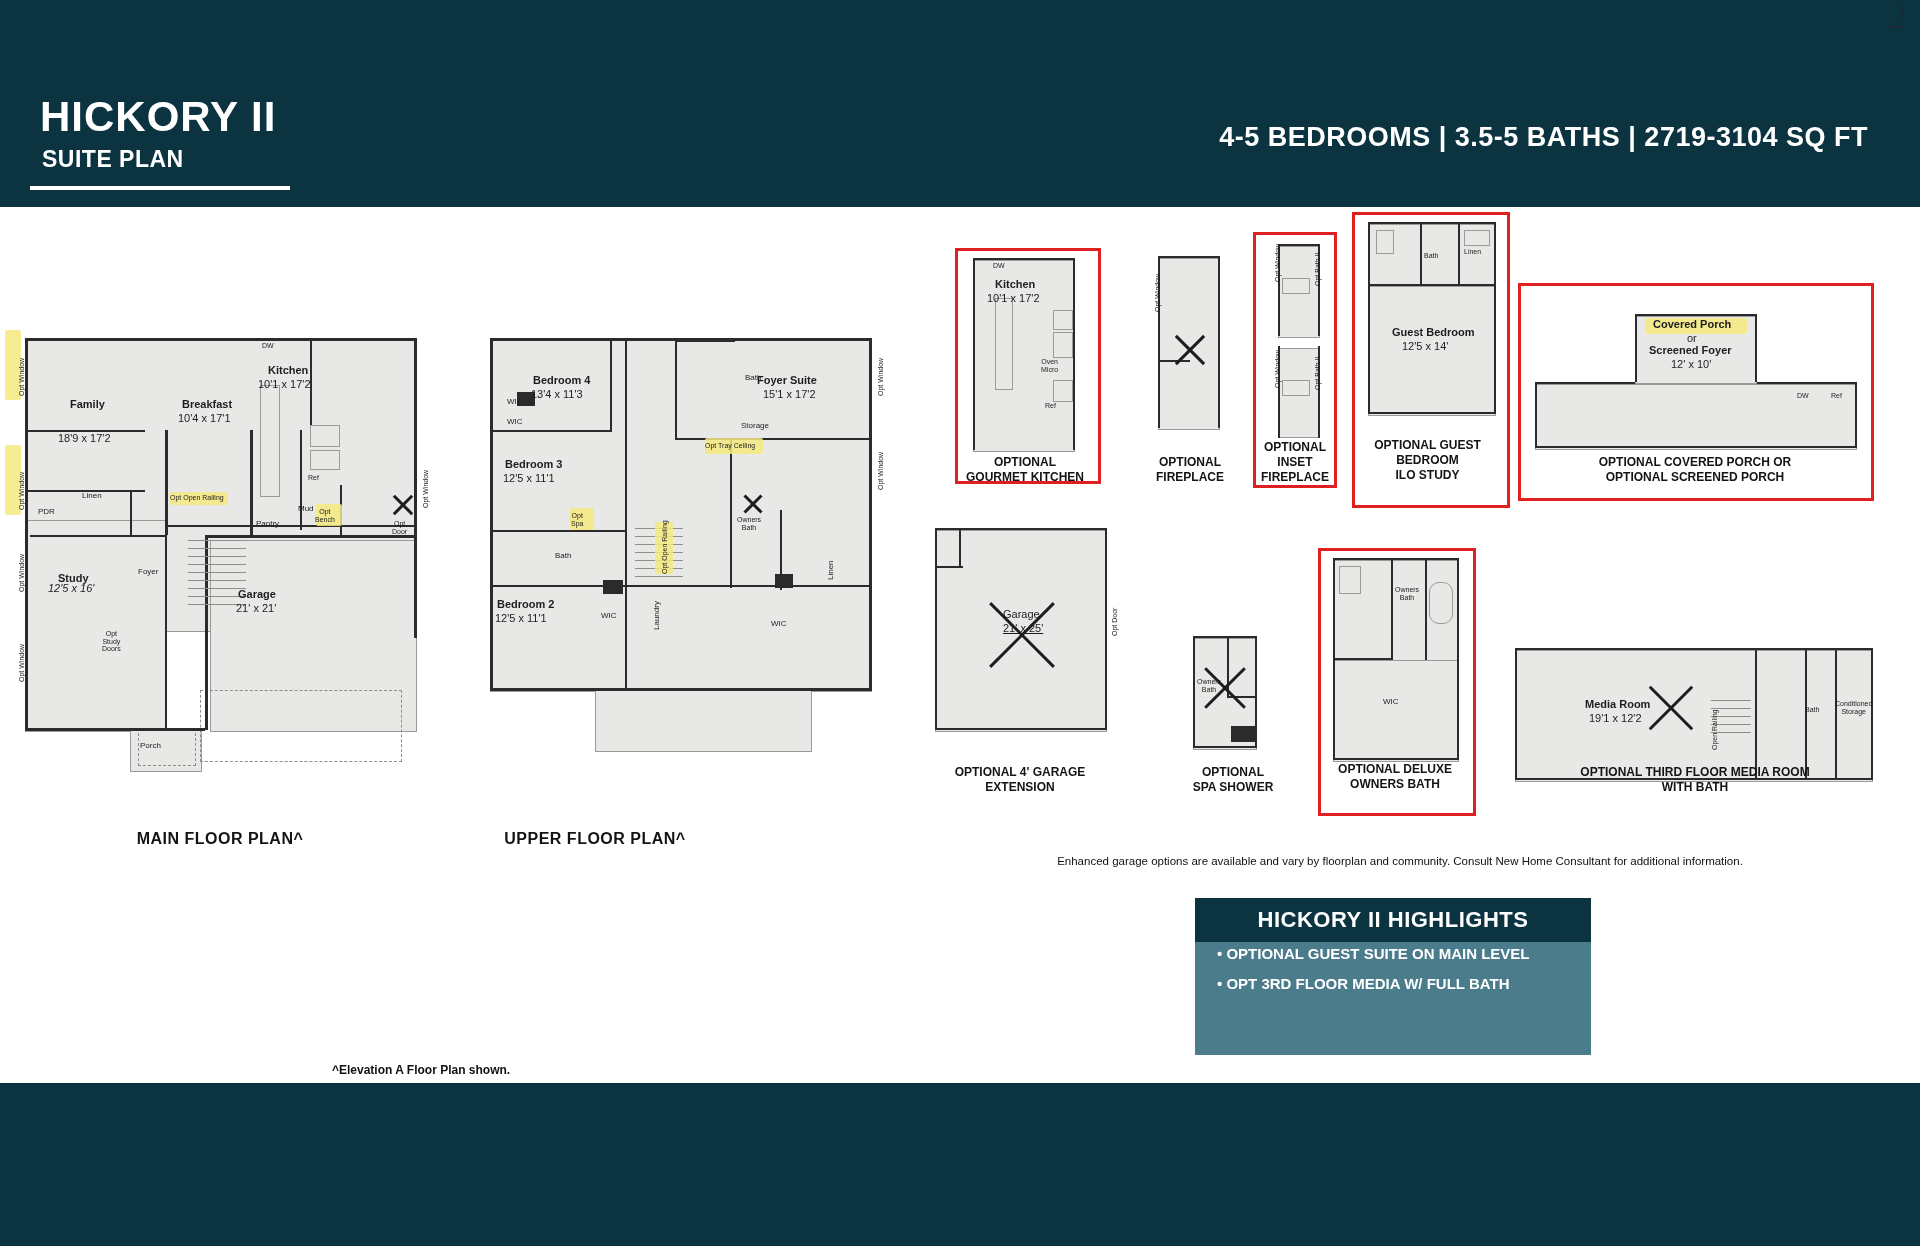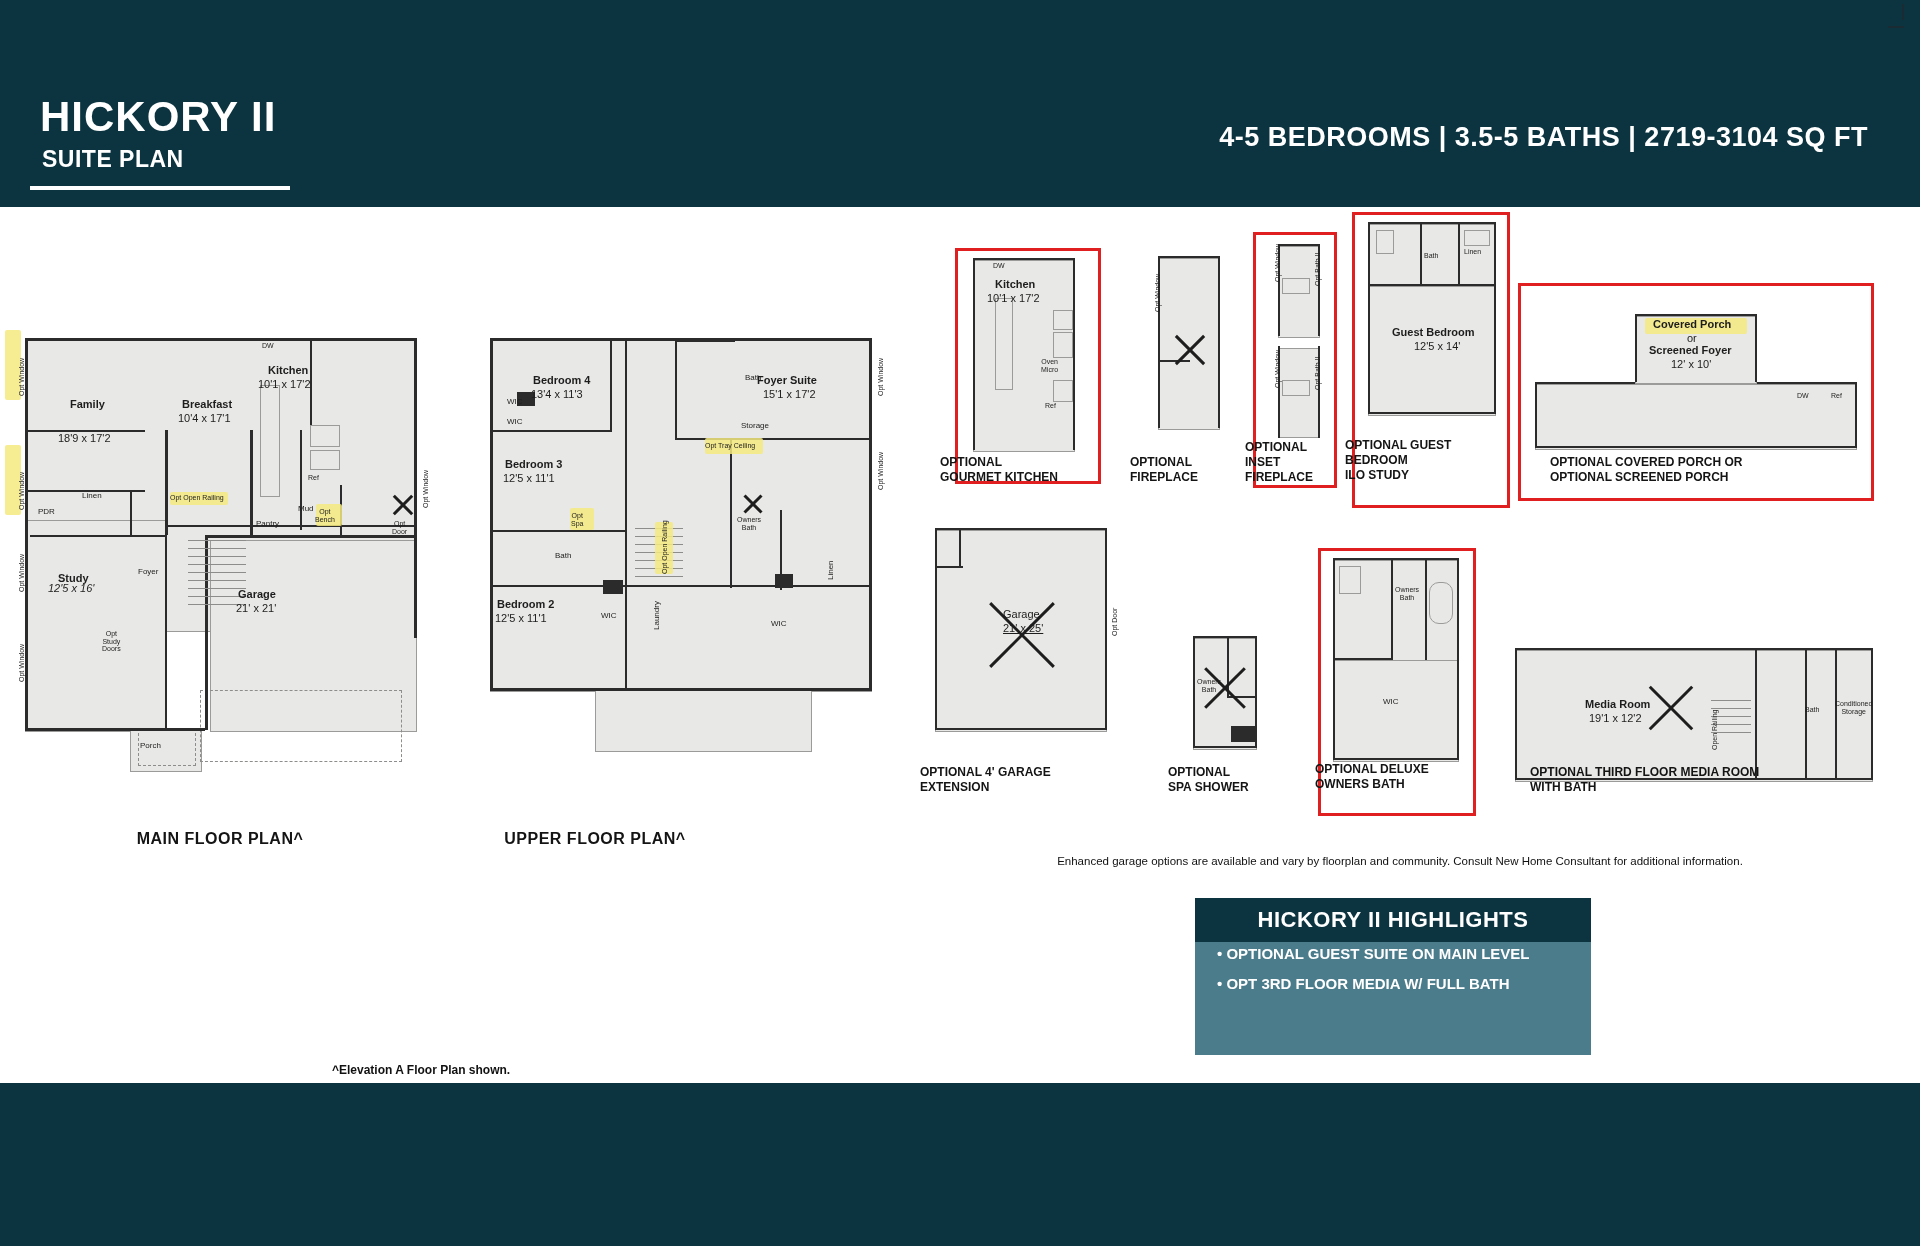--- a/index.html
+++ b/index.html
@@ -33,21 +33,21 @@
   .lbl.b{font-weight:bold;}
   .lblsm{position:absolute;color:#1d1d1d;font-size:8px;line-height:1.1;text-align:center;white-space:nowrap;}
   .lblxs{position:absolute;color:#1d1d1d;font-size:7px;line-height:1.1;text-align:center;white-space:nowrap;}
   .vert{transform-origin:left top;}
   .hl{position:absolute;background:#f5e97f;opacity:.85;border-radius:2px;}
   .redbox{position:absolute;border:3px solid #e02020;}
   .xmark{position:absolute;}
   .xmark:before,.xmark:after{content:"";position:absolute;left:50%;top:0;width:3px;height:100%;background:#1d1d1d;}
   .xmark:before{transform:translateX(-50%) rotate(45deg);}
   .xmark:after{transform:translateX(-50%) rotate(-45deg);}
-  .caption{position:absolute;font-size:12px;font-weight:bold;color:#141414;line-height:1.25;}
+  .caption{position:absolute;text-align:center;font-size:12px;font-weight:bold;color:#141414;line-height:1.25;}
   .bigcap{position:absolute;text-align:center;font-size:16px;font-weight:bold;color:#141414;letter-spacing:.5px;}
 
   
   .highlights{position:absolute;left:1195px;top:898px;width:396px;height:157px;background:#4b7c8c;}
   .highlights .hb{position:absolute;left:0;top:0;width:396px;height:44px;background:#0b3440;color:#fff;font-size:22px;font-weight:bold;letter-spacing:.5px;display:flex;align-items:center;justify-content:center;}
   .highlights ul{margin:0;padding:12px 0 0 22px;list-style:none;color:#ffffff;font-size:15px;font-weight:bold;line-height:1.95;}
   .highlights li:before{content:"• ";}
 
   .note{position:absolute;left:960px;top:855px;width:880px;text-align:center;font-size:11.5px;color:#111;}
   .elevnote{position:absolute;left:332px;top:1063px;font-size:12px;font-weight:bold;color:#111;}
@@ -271,21 +271,21 @@
     <div class="wall" style="left:134px;top:6px;width:2px;height:192px;"></div>
     <div class="wall" style="left:8px;top:196px;width:128px;height:2px;"></div>
     <div class="wall" style="left:8px;top:68px;width:128px;height:2px;"></div>
     <div class="wall" style="left:60px;top:8px;width:2px;height:60px;"></div>
     <div class="wall" style="left:98px;top:8px;width:2px;height:60px;"></div>
     <div class="fill" style="left:16px;top:14px;width:16px;height:22px;"></div>
     <div class="fill" style="left:104px;top:14px;width:24px;height:14px;"></div>
     <div class="lblxs" style="left:64px;top:36px;">Bath</div>
     <div class="lblxs" style="left:104px;top:32px;">Linen</div>
     <div class="lbl b" style="left:32px;top:110px;">Guest Bedroom</div>
-    <div class="lbl" style="left:42px;top:124px;margin-left:12px;">12'5 x 14'</div>
+    <div class="lbl" style="left:42px;top:124px;">12'5 x 14'</div>
   </div>
   <div class="caption" style="left:1345px;top:438px;width:165px;">OPTIONAL GUEST<br>BEDROOM<br>ILO STUDY</div>
 
   <div class="redbox" style="left:1518px;top:283px;width:350px;height:212px;"></div>
   <div class="plan" style="left:1525px;top:288px;width:340px;height:200px;">
     <div class="fill" style="left:10px;top:96px;width:320px;height:64px;"></div>
     <div class="wall" style="left:10px;top:94px;width:322px;height:2px;"></div>
     <div class="wall" style="left:10px;top:158px;width:322px;height:2px;"></div>
     <div class="wall" style="left:10px;top:94px;width:2px;height:66px;"></div>
     <div class="wall" style="left:330px;top:94px;width:2px;height:66px;"></div>

